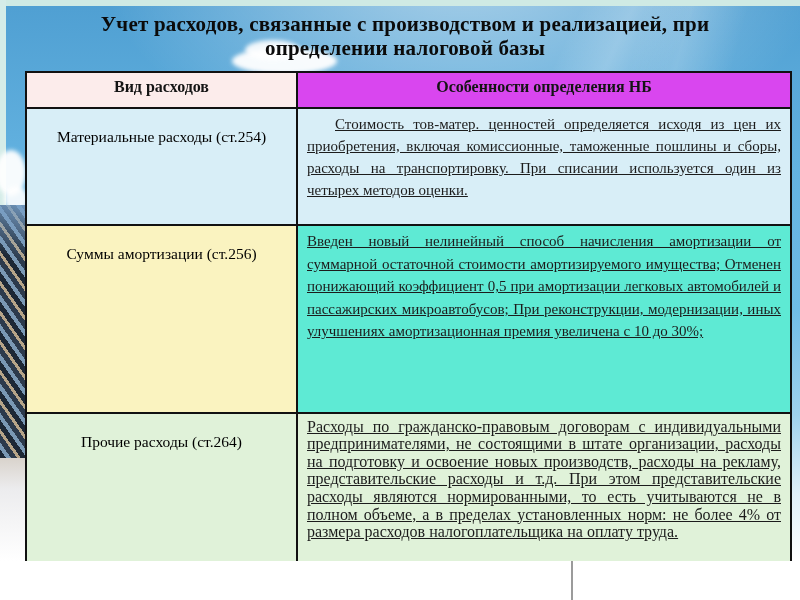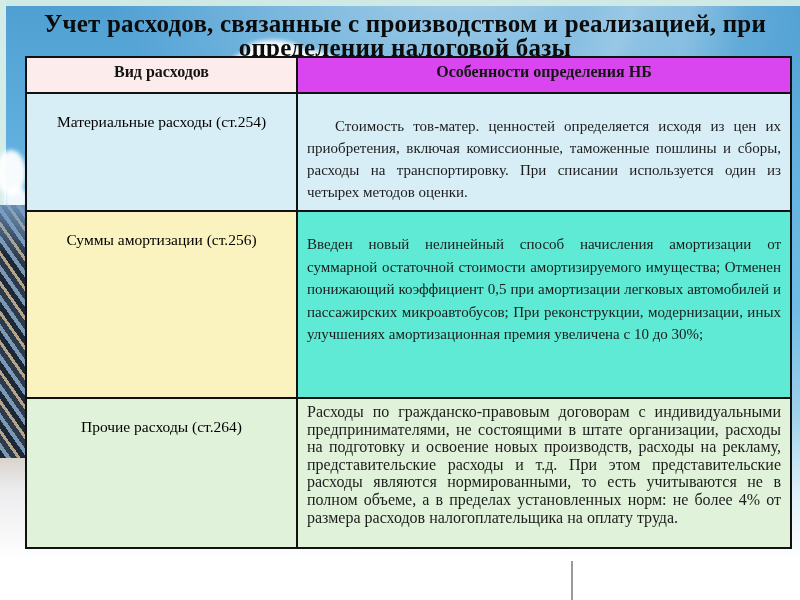--- a/index.html
+++ b/index.html
@@ -36,43 +36,44 @@
       repeating-linear-gradient(55deg,#1d2836 0 5px,#7a98b4 5px 9px,#2c3a4c 9px 14px,#b6a488 14px 17px),
       linear-gradient(180deg,#6c89a6 0%,#3a4a5e 40%,#5c3826 72%,#7a4630 100%);
   }
   .building-fade{
     position:absolute;left:0;top:458px;width:25px;height:103px;
     background:linear-gradient(180deg,#d9d3cc 0%,#ececee 30%,#ffffff 100%);
   }
   
   .title{
     position:absolute;left:40px;top:12px;width:730px;
-    text-align:center;font-weight:bold;font-size:25px;line-height:24px;
+    text-align:center;font-weight:bold;font-size:21px;line-height:24px;
     color:#0b0b0b;letter-spacing:.2px;
   }
   
   table.main{
-    position:absolute;left:25px;top:56px;width:765px;height:493px;
+    position:absolute;left:25px;top:71px;width:765px;height:493px;
     border-collapse:collapse;table-layout:fixed;
   }
   table.main td,table.main th{
     border:2px solid #111111;vertical-align:top;overflow:hidden;
   }
   col.c-type{width:271px;}
   col.c-det{width:494px;}
   th.hdr{
     font-size:16px;font-weight:bold;color:#141414;text-align:center;
     padding:5px 4px;height:22px;vertical-align:middle;
   }
   td.type-cell{
     text-align:center;font-size:15.5px;color:#000000;padding:19px 6px 2px 6px;
   }
   td.det-cell{
     text-align:justify;font-size:15px;line-height:22px;color:#1c1c1c;
-    padding:21px 9px 2px 9px;
+    padding:4px 9px 2px 9px;
+    text-decoration:underline;
   }
   tr.r1 td.det-cell p{text-indent:28px;margin:0;}
   td.det-cell p{margin:0;}
   tr.r2 td.det-cell{line-height:25px;font-size:15.5px;}
   tr.r3 td.det-cell{line-height:22.5px;}
   tr.r4 td.det-cell{font-size:16px;line-height:17.6px;padding-top:4px;}
   tr.hdr-row{height:32px;}
   tr.r1{height:112px;}
   tr.r2{height:66px;}
   tr.r3{height:178px;}

